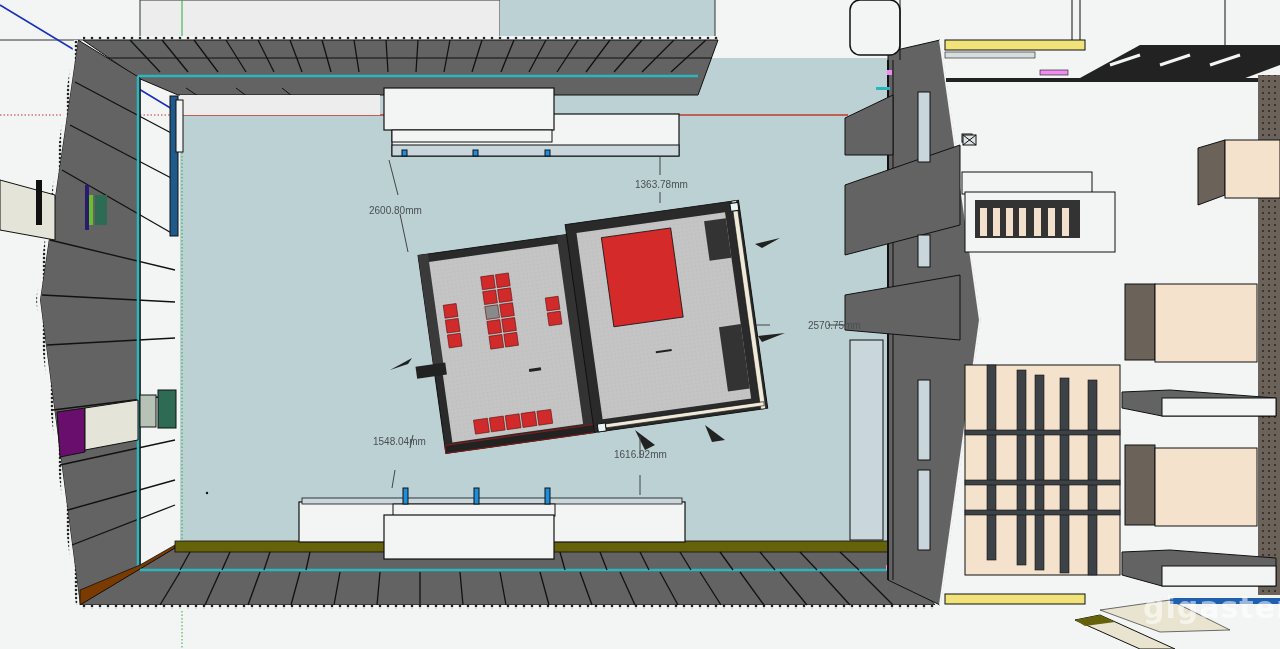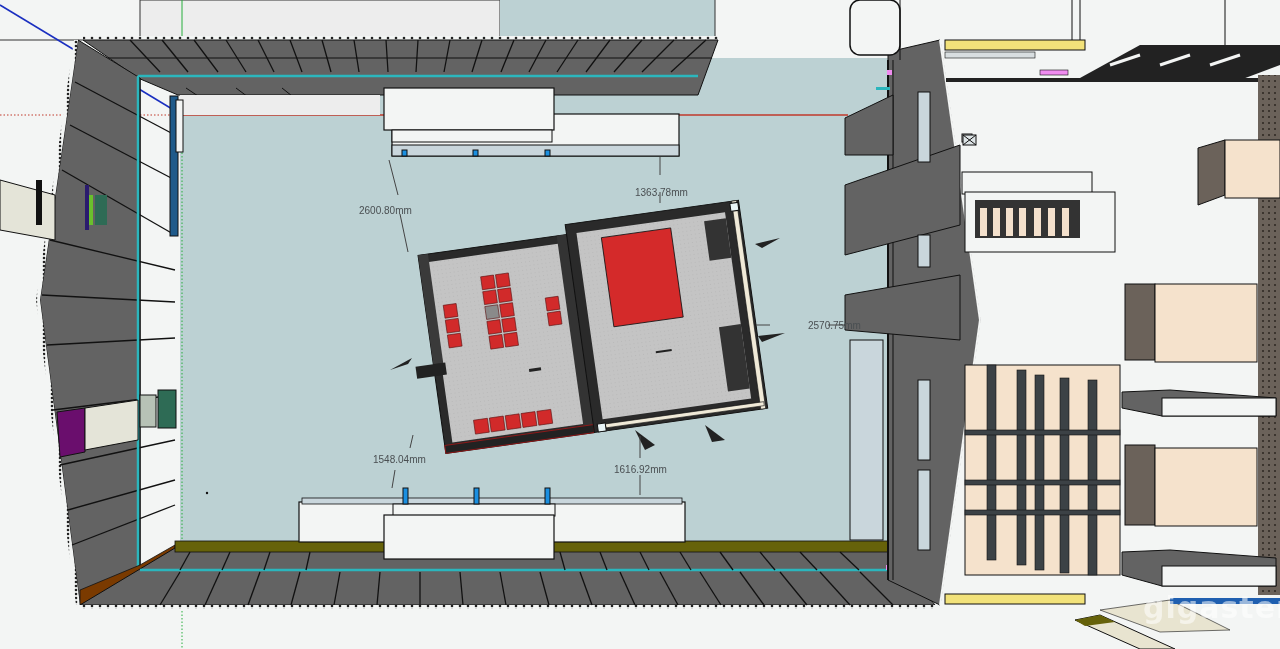--- a/index.html
+++ b/index.html
@@ -336,20 +336,20 @@
 
   <g>
     <rect x="963" y="135" width="13" height="10" fill="#dde4e6" stroke="#111"></rect>
     <line x1="963" y1="135" x2="976" y2="145" stroke="#111"></line>
     <line x1="976" y1="135" x2="963" y2="145" stroke="#111"></line>
   </g>
 
   <circle cx="207" cy="493" r="1.2" fill="#111"></circle>
 </svg>
 
-<div class="dim-label" style="left:359px;top:206px;">2600.80mm</div>
-<div class="dim-label" style="left:635px;top:188px;">1363.78mm</div>
+<div class="dim-label" style="left:369px;top:206px;">2600.80mm</div>
+<div class="dim-label" style="left:635px;top:180px;">1363.78mm</div>
 <div class="dim-label" style="left:808px;top:321px;">2570.75mm</div>
-<div class="dim-label" style="left:373px;top:455px;">1548.04mm</div>
-<div class="dim-label" style="left:614px;top:465px;">1616.92mm</div>
+<div class="dim-label" style="left:373px;top:437px;">1548.04mm</div>
+<div class="dim-label" style="left:614px;top:450px;">1616.92mm</div>
 
 <div class="watermark" style="left:1143px;top:590px;">gigaster</div>
 </div>
 
 </body></html>

